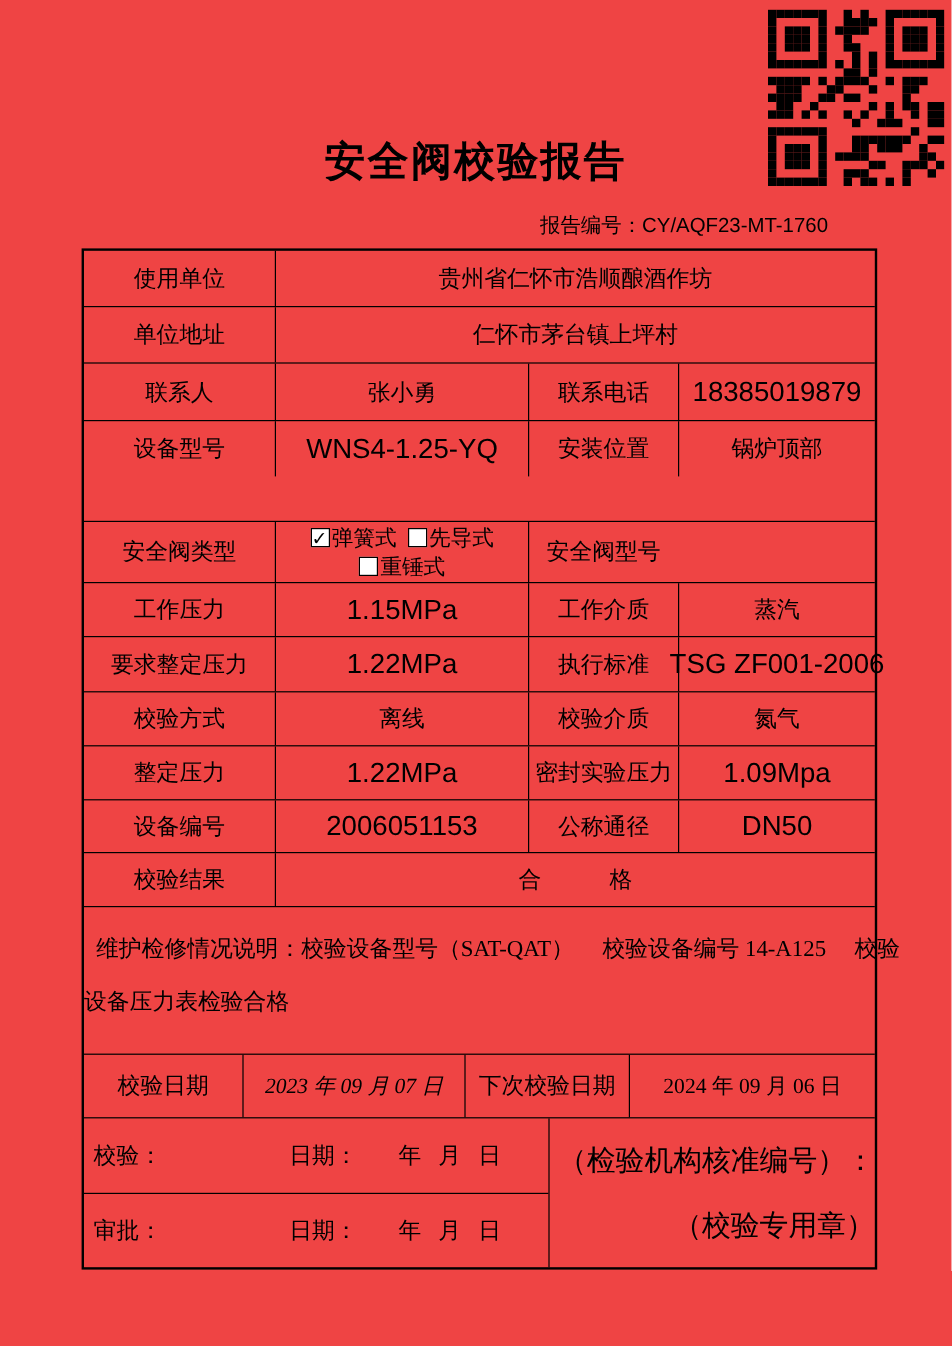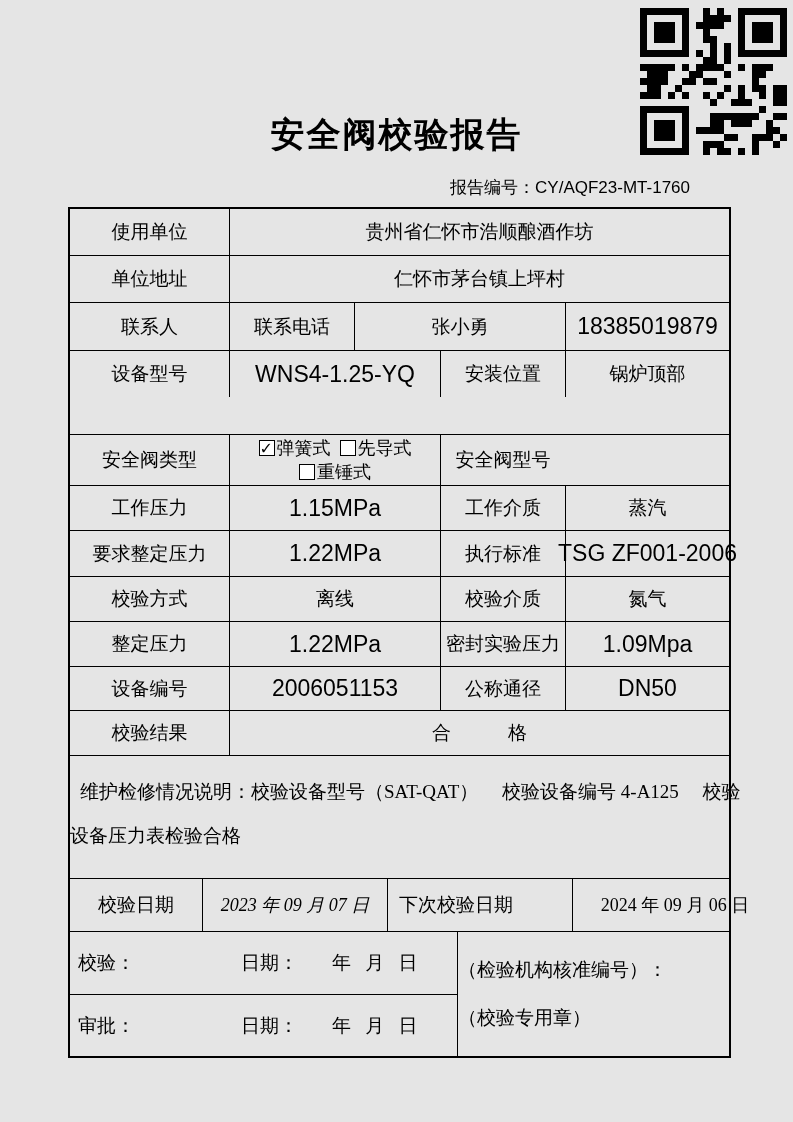--- a/index.html
+++ b/index.html
@@ -1,16 +1,16 @@
 <!DOCTYPE html>
 <html><head>
 <meta charset="utf-8">
 <style>
   html,body{margin:0;padding:0;background:#fff;}
-  .page{position:relative;width:793px;height:1122px;background:#e5e5e5;overflow:hidden;
+  .page{position:relative;width:793px;height:1122px;background:#ef4444;overflow:hidden;
         font-family:"Liberation Serif",serif;color:#000;}
   .title{position:absolute;top:112px;left:0;width:100%;text-align:center;margin:0;
          font-size:34px;font-weight:bold;letter-spacing:2px;
          font-family:"Liberation Serif",serif;}
   .report-no{position:absolute;top:176px;left:68px;width:622px;text-align:right;
              font-size:17px;}
   .report-no .rlabel{font-family:"Liberation Serif",serif;}
   .report-no .rvalue{font-family:"Liberation Sans",sans-serif;}
   .qr{position:absolute;left:640px;top:8px;width:147px;height:147px;}
   .tbl{position:absolute;left:68px;top:207px;width:659px;border:2px solid #000;
@@ -39,21 +39,21 @@
       font-weight:bold;font-family:"DejaVu Sans",sans-serif;}
   .sigblock{display:flex;border-top:1.5px solid #000;height:124px;}
   .sig-left{width:387px;display:flex;flex-direction:column;flex-shrink:0;}
   .sig-row{height:62px;display:flex;align-items:center;padding:0 8px;font-size:19px;
            box-sizing:border-box;white-space:pre;}
   .sig-row + .sig-row{border-top:1.5px solid #000;}
   .sig-name{margin-left:0;text-align:center;}
   .sig-date{margin-left:106px;}
   .sig-ymd{margin-left:34px;}
   .sig-right{width:328px;border-left:1.5px solid #000;display:flex;flex-direction:column;
-             align-items:flex-start;justify-content:center;gap:22px;font-size:19px;
+             align-items:flex-end;justify-content:center;gap:22px;font-size:24px;
              box-sizing:border-box;}
   .datecell-val{font-size:18px;}
 </style>
 </head>
 <body>
 
 <div class="page">
 
   <div class="qr" id="qr"><svg width="147" height="147">
         <rect x="0" y="0" width="7" height="7" fill="#000"></rect>
@@ -286,22 +286,22 @@
       <div class="cell c234 lbl">贵州省仁怀市浩顺酿酒作坊</div>
     </div>
 
     <div class="row r46">
       <div class="cell c1 lbl">单位地址</div>
       <div class="cell c234 lbl">仁怀市茅台镇上坪村</div>
     </div>
 
     <div class="row r47">
       <div class="cell c1 lbl">联系人</div>
+      <div class="cell c2 lbl">张小勇</div>
       <div class="cell c3 lbl">联系电话</div>
-      <div class="cell c2 lbl">张小勇</div>
       <div class="cell c4 val">18385019879</div>
     </div>
 
     <div class="row r46">
       <div class="cell c1 lbl">设备型号</div>
       <div class="cell c2 val">WNS4-1.25-YQ</div>
       <div class="cell c3 lbl">安装位置</div>
       <div class="cell c4 lbl">锅炉顶部</div>
     </div>
 
@@ -349,30 +349,30 @@
       <div class="cell c4 val">DN50</div>
     </div>
 
     <div class="row r44">
       <div class="cell c1 lbl">校验结果</div>
       <div class="cell c234 lbl" style="white-space:pre;">合　　　格</div>
     </div>
 
     <div class="row maint">
       <div class="cell maint-cell">
-        <div class="maint-line1">维护检修情况说明：校验设备型号（SAT-QAT）　 校验设备编号 4-A125　 校验</div>
+        <div class="maint-line1">维护检修情况说明：校验设备型号（SAT-QAT）　 校验设备编号 14-A125　 校验</div>
         <div class="maint-line2">设备压力表检验合格</div>
       </div>
     </div>
 
     <div class="row r52">
       <div class="cell d1 lbl">校验日期</div>
       <div class="cell d2 lbl datecell-val" style="white-space:pre;">2023 年 09 月 07 日</div>
       <div class="cell d3 lbl">下次校验日期</div>
-      <div class="cell d4 lbl datecell-val" style="white-space:pre;margin-left:48px;">2024 年 09 月 06 日</div>
+      <div class="cell d4 lbl datecell-val" style="white-space:pre;">2024 年 09 月 06 日</div>
     </div>
 
     <div class="sigblock">
       <div class="sig-left">
         <div class="sig-row">
           <span class="sig-name">校验：</span>
           <span class="sig-date">日期：</span>
           <span class="sig-ymd">年   月   日</span>
         </div>
         <div class="sig-row">

